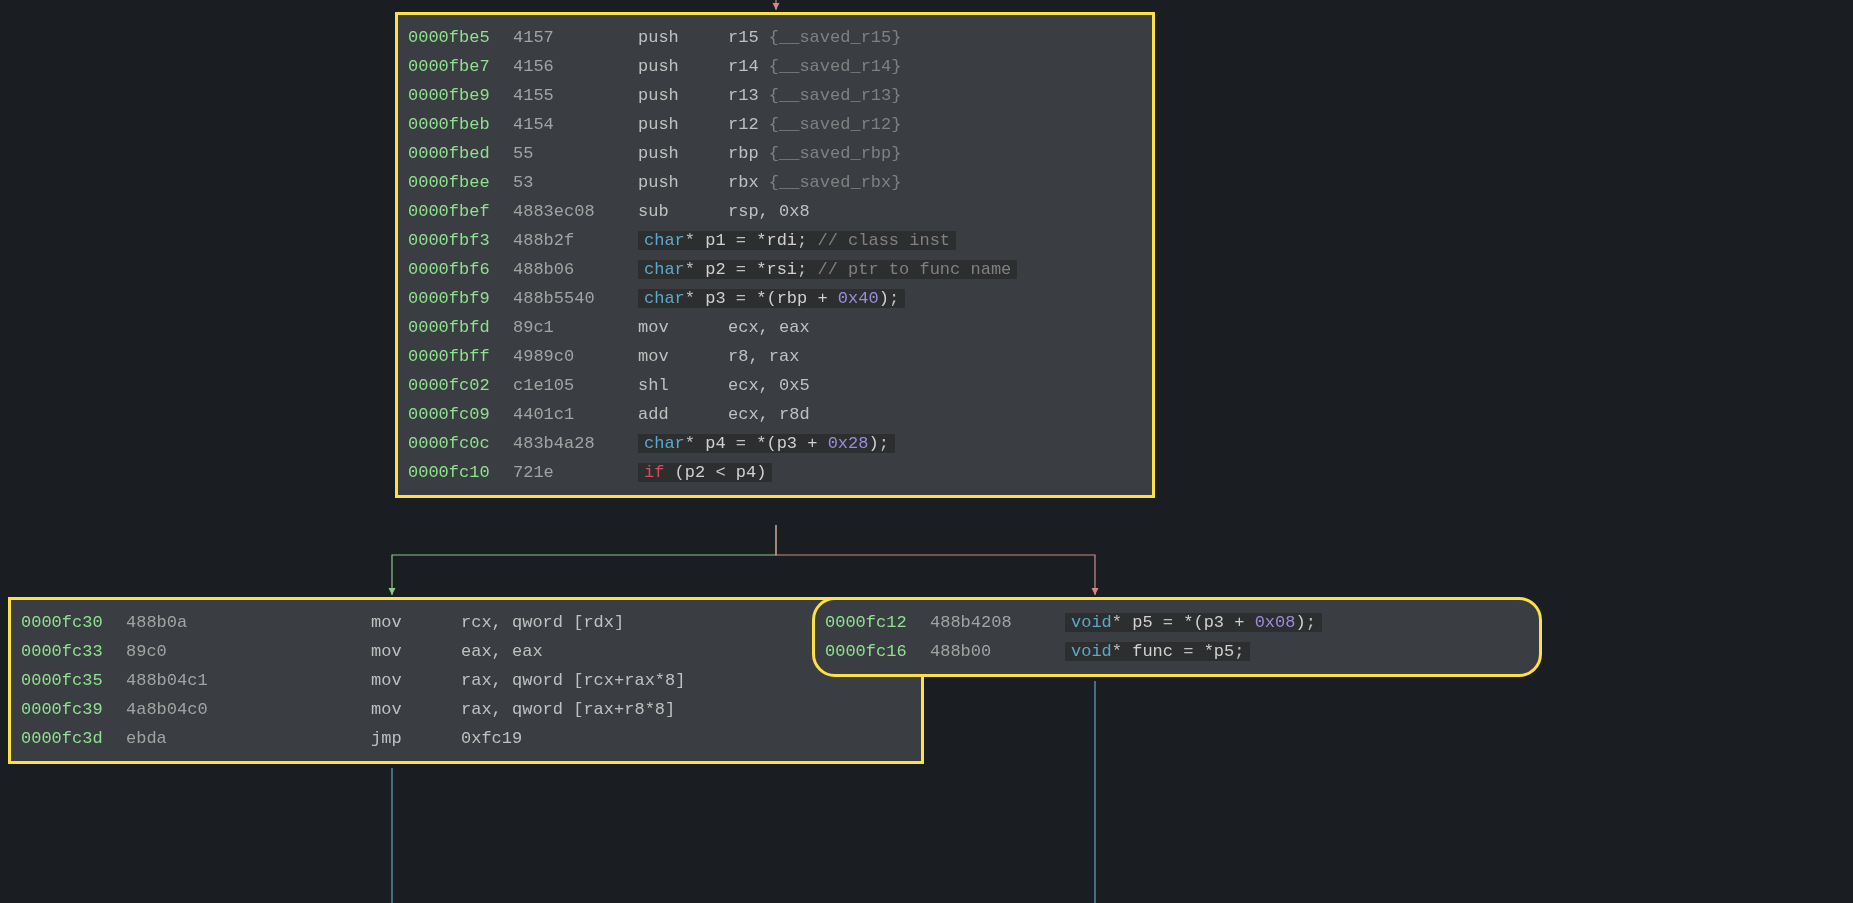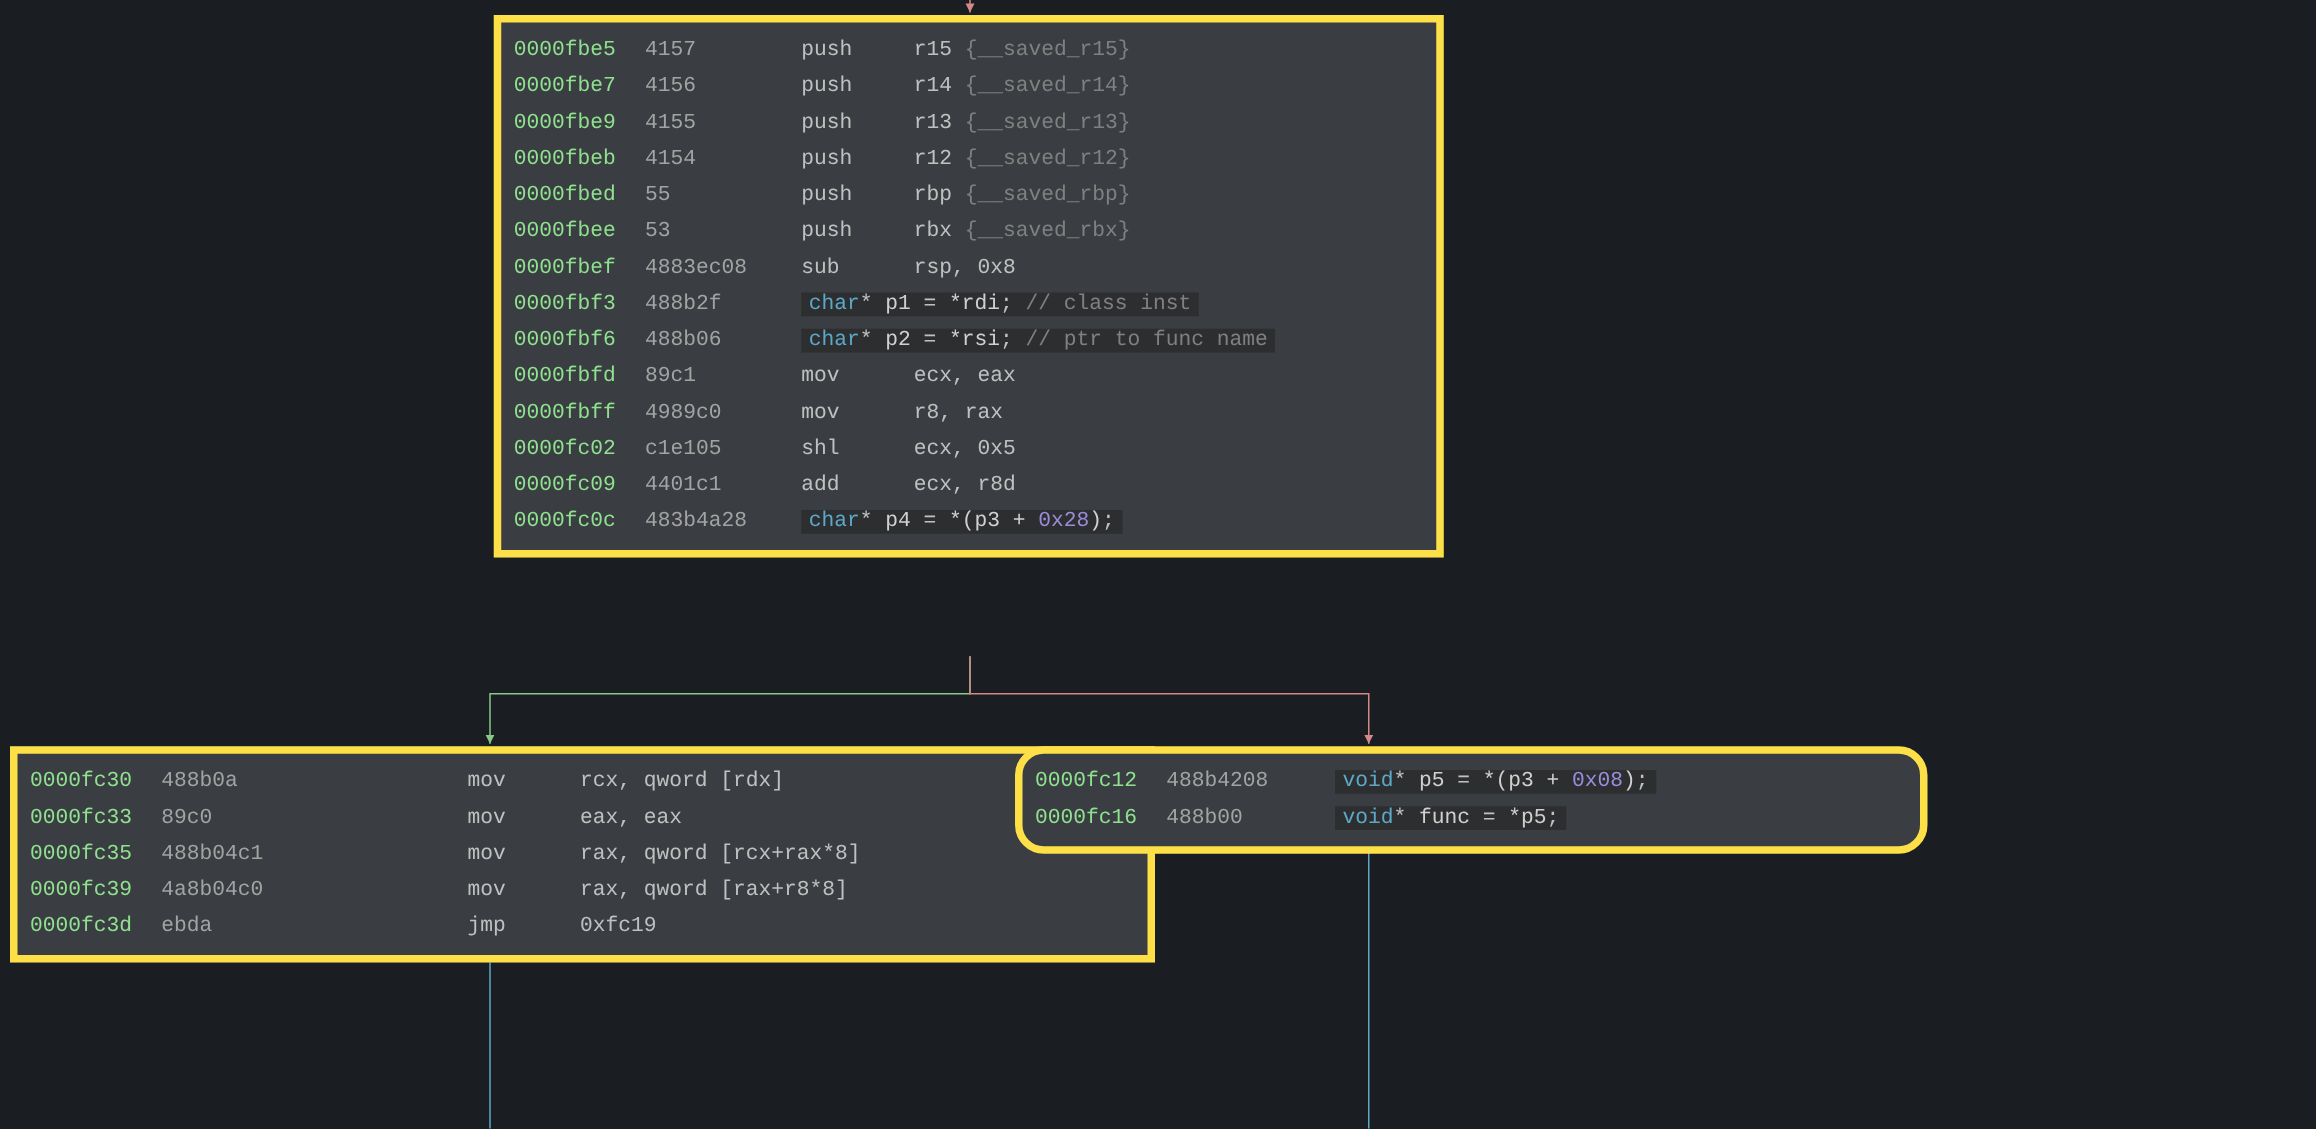--- a/index.html
+++ b/index.html
@@ -8,21 +8,21 @@
       font-family: 'Consolas', 'Monaco', 'Courier New', monospace;
       font-size: 17px;
       width: 1853px;
       height: 903px;
       overflow: hidden;
       position: relative;
     }
     .block {
       position: absolute;
       background: #3a3d41;
-      border: 6px solid #fde047;
+      border: 3px solid #fde047;
       padding: 8px 10px;
     }
     .row {
       display: flex;
       align-items: center;
       height: 29px;
       white-space: nowrap;
     }
     .addr { color: #8fe18f; width: 105px; display: inline-block; }
     .hex { color: #a3a3a3; width: 155px; display: inline-block; }
@@ -121,20 +121,25 @@
       <span class="addr">0000fbf3</span>
       <span class="hex" style="width:125px">488b2f</span>
       <span class="hl-overlay"><span class="kw-type">char</span><span class="sym">* </span><span class="var">p1</span><span class="sym"> = </span><span class="var">*rdi</span><span class="sym">;</span> <span class="cmm">// class inst</span></span>
     </div>
     <div class="row">
       <span class="addr">0000fbf6</span>
       <span class="hex" style="width:125px">488b06</span>
       <span class="hl-overlay"><span class="kw-type">char</span><span class="sym">* </span><span class="var">p2</span><span class="sym"> = </span><span class="var">*rsi</span><span class="sym">;</span> <span class="cmm">// ptr to func name</span></span>
     </div>
     <div class="row">
+      <span class="addr">0000fbf9</span>
+      <span class="hex" style="width:125px">488b5540</span>
+      <span class="hl-overlay"><span class="kw-type">char</span><span class="sym">* </span><span class="var">p3</span><span class="sym"> = </span><span class="var">*(rbp + <span class="num">0x40</span>)</span><span class="sym">;</span></span>
+    </div>
+    <div class="row">
       <span class="addr">0000fbfd</span>
       <span class="hex" style="width:125px">89c1</span>
       <span class="mnem">mov</span>
       <span class="ops">ecx, eax</span>
     </div>
     <div class="row">
       <span class="addr">0000fbff</span>
       <span class="hex" style="width:125px">4989c0</span>
       <span class="mnem">mov</span>
       <span class="ops">r8, rax</span>
@@ -149,20 +154,25 @@
       <span class="addr">0000fc09</span>
       <span class="hex" style="width:125px">4401c1</span>
       <span class="mnem">add</span>
       <span class="ops">ecx, r8d</span>
     </div>
     <div class="row">
       <span class="addr">0000fc0c</span>
       <span class="hex" style="width:125px">483b4a28</span>
       <span class="hl-overlay"><span class="kw-type">char</span><span class="sym">* </span><span class="var">p4</span><span class="sym"> = </span><span class="var">*(p3 + <span class="num">0x28</span>)</span><span class="sym">;</span></span>
     </div>
+    <div class="row">
+      <span class="addr">0000fc10</span>
+      <span class="hex" style="width:125px">721e</span>
+      <span class="hl-overlay"><span class="kw-if">if</span> <span class="var">(p2 &lt; p4)</span></span>
+    </div>
   </div>
 <div class="block" id="block-left" style="left:8px; top:597px; width:916px;">
     <div class="row">
       <span class="addr">0000fc30</span>
       <span class="hex" style="width:245px">488b0a</span>
       <span class="mnem">mov</span>
       <span class="ops">rcx, qword [rdx]</span>
     </div>
     <div class="row">
       <span class="addr">0000fc33</span>

